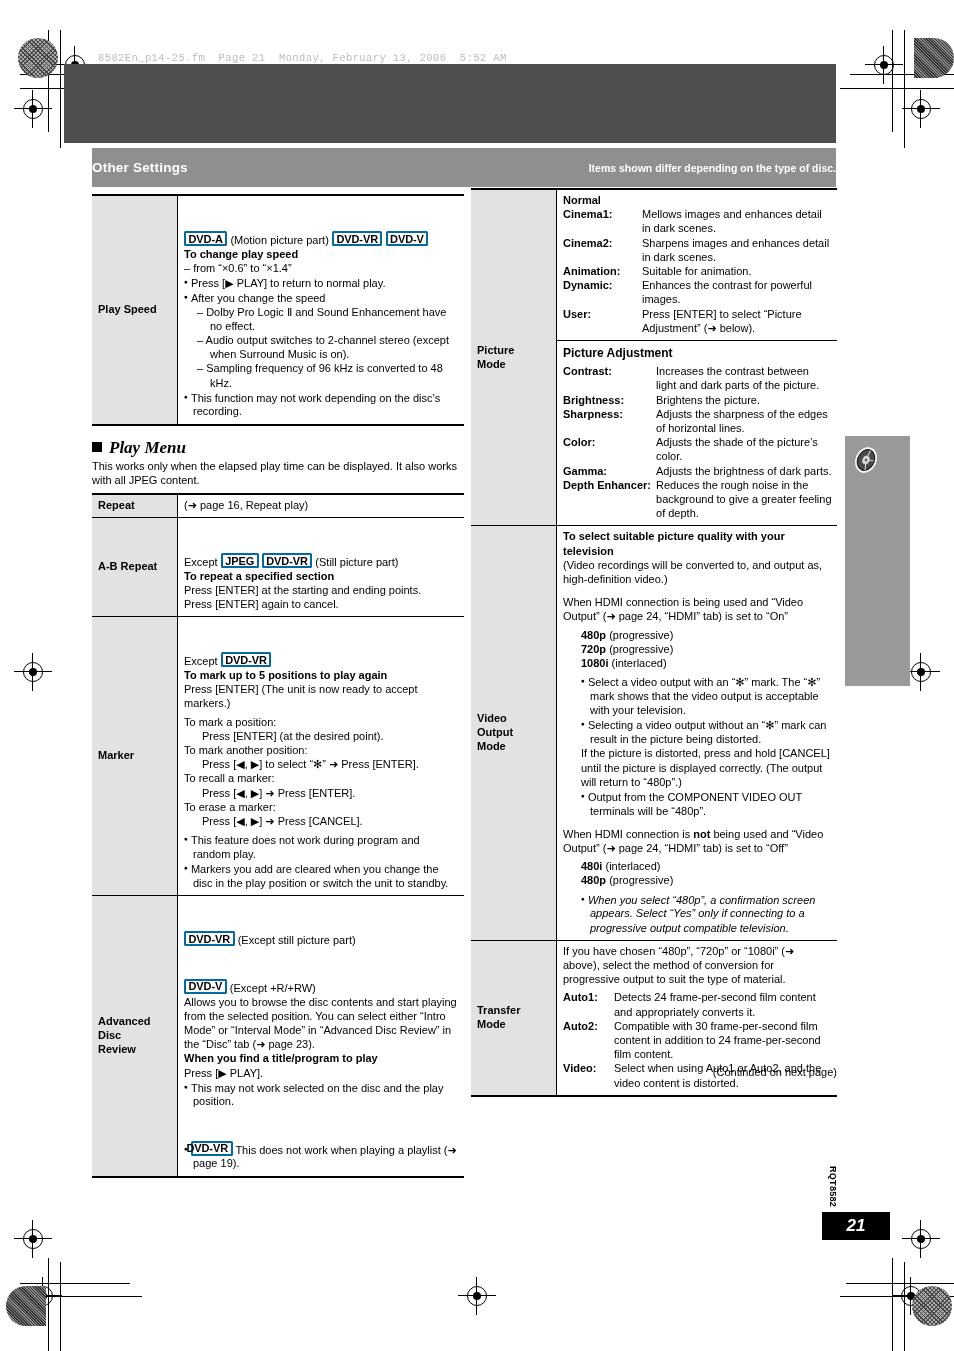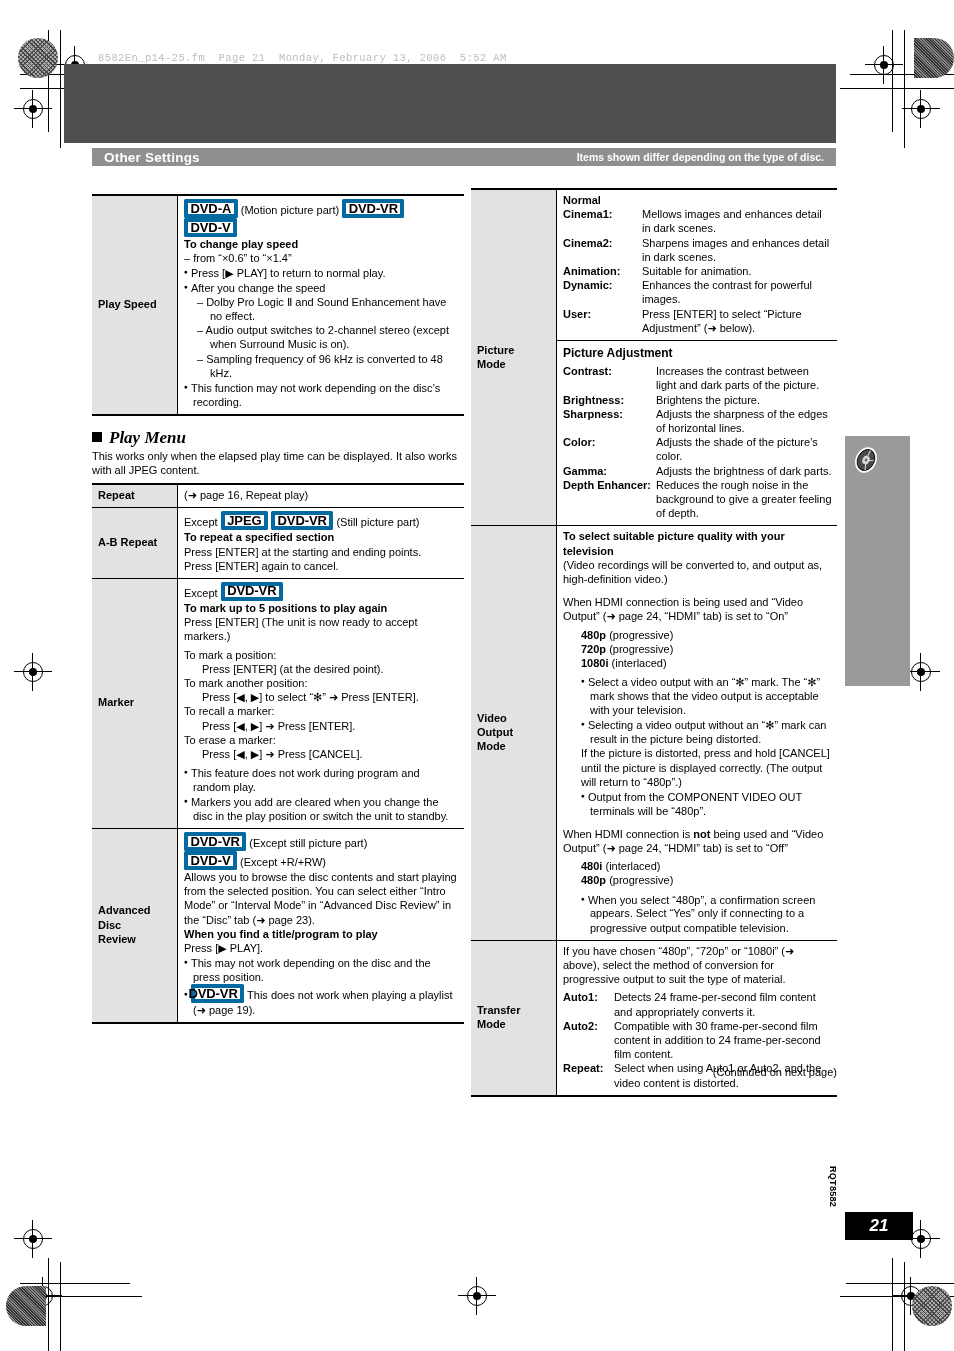--- a/index.html
+++ b/index.html
@@ -20,23 +20,23 @@
       repeating-linear-gradient(-45deg,#555 0 1px,transparent 1px 3px),#aaa;}
   .halftone.solid{background:
       repeating-linear-gradient(45deg,#333 0 1px,#888 1px 2px);}
 
   
   .topbar{position:absolute;left:64px;top:64px;width:772px;height:79px;background:#4f4f4f;}
   .fname{position:absolute;left:98px;top:52px;font-family:"Liberation Mono","DejaVu Sans Mono",monospace;
          font-size:10.5px;letter-spacing:.4px;color:#bdbdbd;white-space:pre;}
 
   
-  .sec-band{position:absolute;left:92px;top:148px;width:744px;height:18px;background:#8f8f8f;
+  .sec-band{position:absolute;left:92px;top:148px;width:744px;height:39px;background:#8f8f8f;
             display:flex;align-items:center;justify-content:space-between;
-            padding:0 12px;box-sizing:border-box;}
+            padding:0 0;box-sizing:border-box;}
   .sec-band .t{color:#fff;font-weight:bold;font-size:13.5px;letter-spacing:.2px;}
   .sec-band .n{color:#fff;font-weight:bold;font-size:10.5px;}
 
   
   .side-tab{position:absolute;left:845px;top:436px;width:65px;height:250px;background:#9a9a9a;}
   .disc-ico{position:absolute;left:852px;top:446px;width:28px;height:28px;}
   .side-label{position:absolute;left:835px;top:672px;width:210px;
               font-style:italic;font-weight:bold;font-size:12.5px;
               transform:rotate(90deg);transform-origin:left top;white-space:nowrap;}
 
@@ -63,41 +63,41 @@
 
   .b{font-weight:bold;}
   .ind2{padding-left:26px;text-indent:-13px;}
   .bl{padding-left:9px;text-indent:-9px;}
   .sub{padding-left:18px;}
 
   
   .bul::before{content:"\25CF";font-size:6.5px;vertical-align:2.5px;margin-right:3px;}
 
   
-  .badge{display:inline-block;border:4px solid #0369a1;border-radius:1.5px;
-         font-size:13px;font-weight:bold;line-height:10px;padding:0.5px 2.5px;
-         vertical-align:1px;letter-spacing:-.1px;white-space:nowrap;}
+  .badge{display:inline-block;border:2px solid #0369a1;border-radius:1.5px;
+         font-size:11px;font-weight:bold;line-height:10px;padding:0.5px 2.5px;
+         vertical-align:1px;letter-spacing:-.1px;white-space:nowrap;margin-top:32px;}
 
   
   .dl{display:table;width:100%;}
   .dr{display:table-row;}
   .dt{display:table-cell;font-weight:bold;white-space:nowrap;padding-right:5px;
       vertical-align:top;width:1%;}
   .dd{display:table-cell;vertical-align:top;}
   .dl.w2 .dt{width:74px;}
   .dl.w3 .dt{width:46px;}
 
   .gap{height:9px;}
   .gap-s{height:4px;}
 
   .contd{position:absolute;left:471px;top:1066px;width:366px;text-align:right;
          font-size:11px;}
   .rqt{position:absolute;left:838px;top:1166px;font-size:9px;font-weight:bold;
        letter-spacing:.3px;transform:rotate(90deg);transform-origin:left top;white-space:nowrap;}
-  .pagenum{position:absolute;left:845px;top:1212px;width:68px;height:28px;background:#000;
+  .pagenum{position:absolute;left:822px;top:1212px;width:68px;height:28px;background:#000;
            color:#fff;font-style:italic;font-weight:bold;font-size:17px;
            display:flex;align-items:center;justify-content:center;}
 </style>
 </head>
 <body>
 
 <div class="reg" style="left:62px;top:52px;">
     <i></i>
   </div>
 <div class="reg" style="left:20px;top:96px;">
@@ -262,21 +262,21 @@
           <span class="badge">DVD-VR</span>
           <span>(Except still picture part)</span>
         </div>
         <div>
           <span class="badge">DVD-V</span>
           <span>(Except +R/+RW)</span>
         </div>
         <div>Allows you to browse the disc contents and start playing from the selected position. You can select either “Intro Mode” or “Interval Mode” in “Advanced Disc Review” in the “Disc” tab (➜ page 23).</div>
         <div class="b">When you find a title/program to play</div>
         <div>Press [▶ PLAY].</div>
-        <div class="bl bul">This may not work depending on the disc and the press position.</div>
+        <div class="bl bul">This may not work selected on the disc and the play position.</div>
         <div class="bl bul"><span class="badge">DVD-VR</span> <span>This does not work when playing a playlist (➜ page 19).</span></div>
       </td>
     </tr>
   </tbody>
     </table>
 </div>
 
 <div class="col rcol" style="top:188px;">
 
 
@@ -362,41 +362,41 @@
         <div class="sub bl bul" style="padding-left:27px;">Select a video output with an “✻” mark. The “✻” mark shows that the video output is acceptable with your television.</div>
         <div class="sub bl bul" style="padding-left:27px;">Selecting a video output without an “✻” mark can result in the picture being distorted.</div>
         <div class="sub" style="padding-left:18px;">If the picture is distorted, press and hold [CANCEL] until the picture is displayed correctly. (The output will return to “480p”.)</div>
         <div class="sub bl bul" style="padding-left:27px;">Output from the COMPONENT VIDEO OUT terminals will be “480p”.</div>
         <div class="gap"></div>
         <div><span>When HDMI connection is </span><span class="b">not</span><span> being used and “Video Output” (➜ page 24, “HDMI” tab) is set to “Off”</span></div>
         <div class="gap-s"></div>
         <div class="sub"><span class="b">480i</span> <span>(interlaced)</span></div>
         <div class="sub"><span class="b">480p</span> <span>(progressive)</span></div>
         <div class="gap-s"></div>
-        <div class="sub bl bul" style="padding-left:27px;">When you select “480p”, a confirmation screen appears. Select “Yes” only if connecting to a progressive output compatible television.</div>
+        <div class="sub bl bul" style="padding-left:27px;font-style:italic;">When you select “480p”, a confirmation screen appears. Select “Yes” only if connecting to a progressive output compatible television.</div>
       </td>
     </tr>
 
     <tr>
       <td class="k vmid" style="white-space:pre-line;">Transfer
 Mode</td>
       <td class="v">
         <div>If you have chosen “480p”, “720p” or “1080i” (➜ above), select the method of conversion for progressive output to suit the type of material.</div>
         <div class="gap-s"></div>
         <div class="dl w3">
           <div class="dr">
                 <span class="dt">Auto1:</span>
                 <span class="dd">Detects 24 frame-per-second film content and appropriately converts it.</span>
               </div>
           <div class="dr">
                 <span class="dt">Auto2:</span>
                 <span class="dd">Compatible with 30 frame-per-second film content in addition to 24 frame-per-second film content.</span>
               </div>
           <div class="dr">
-                <span class="dt">Repeat:</span>
+                <span class="dt">Video:</span>
                 <span class="dd">Select when using Auto1 or Auto2, and the video content is distorted.</span>
               </div>
         </div>
       </td>
     </tr>
   </tbody>
     </table>
 </div>
 
 <div class="contd">(Continued on next page)</div>

